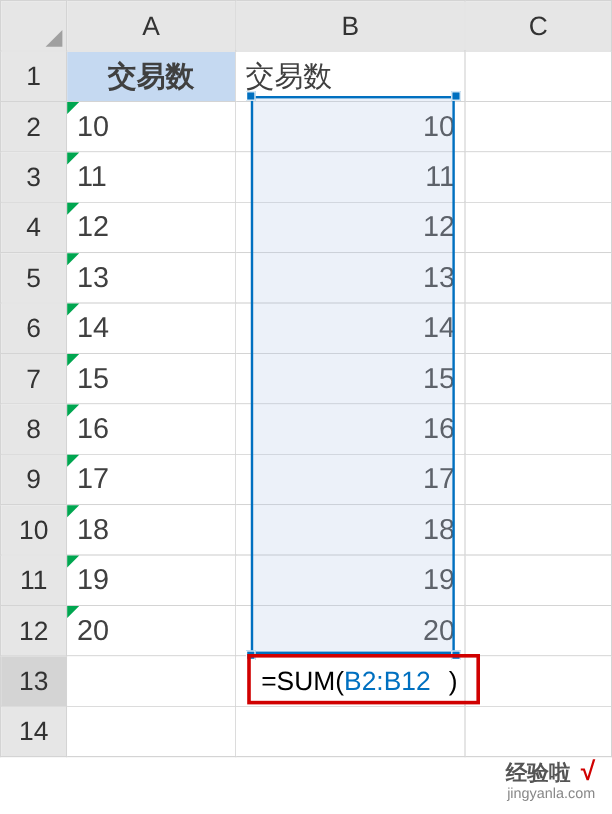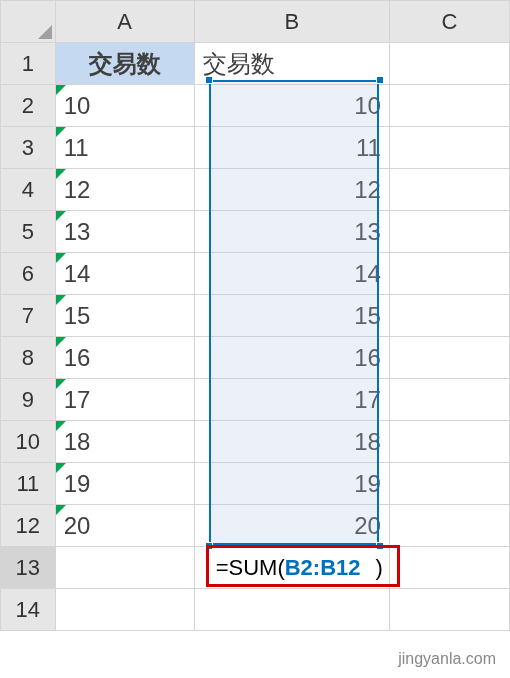--- a/index.html
+++ b/index.html
@@ -123,21 +123,20 @@
       border: 3px solid #d00000;
       pointer-events: none;
       z-index: 15;
     }
     .formula-text {
       color: #000;
       margin-left: 15px;
     }
     .formula-range {
       color: #0070c0;
-      font-weight: bold;
     }
     .watermark {
       position: absolute;
       bottom: 10px;
       right: 14px;
       text-align: right;
       z-index: 50;
     }
     .watermark .wm-title {
       color: #555;
@@ -146,21 +145,21 @@
       display: inline-block;
     }
     .watermark .wm-check {
       color: #d00000;
       font-size: 22px;
       font-weight: bold;
       margin-left: 4px;
     }
     .watermark .wm-url {
       color: #888;
-      font-size: 16px;
+      font-size: 12px;
       margin-top: -2px;
     }
   </style>
 </head>
 <body>
 
 <table class="spreadsheet">
   <tbody>
       <tr>
     <td class="corner-cell"></td>
@@ -259,14 +258,18 @@
 
 <div class="selection-overlay" style="top:80px; left:209px; width:170px; height:465px;"></div>
 <div class="selection-handle" style="top:76px; left:205px;"></div>
 <div class="selection-handle" style="top:76px; left:376px;"></div>
 <div class="selection-handle" style="top:542px; left:205px;"></div>
 <div class="selection-handle" style="top:542px; left:376px;"></div>
 
 <div class="formula-box" style="top:545px; left:206px; width:194px; height:42px;"></div>
 
 <div class="watermark">
+  <div>
+    <span class="wm-title">经验啦</span>
+    <span class="wm-check">√</span>
+  </div>
   <div class="wm-url">jingyanla.com</div>
 </div>
 
 </body></html>

